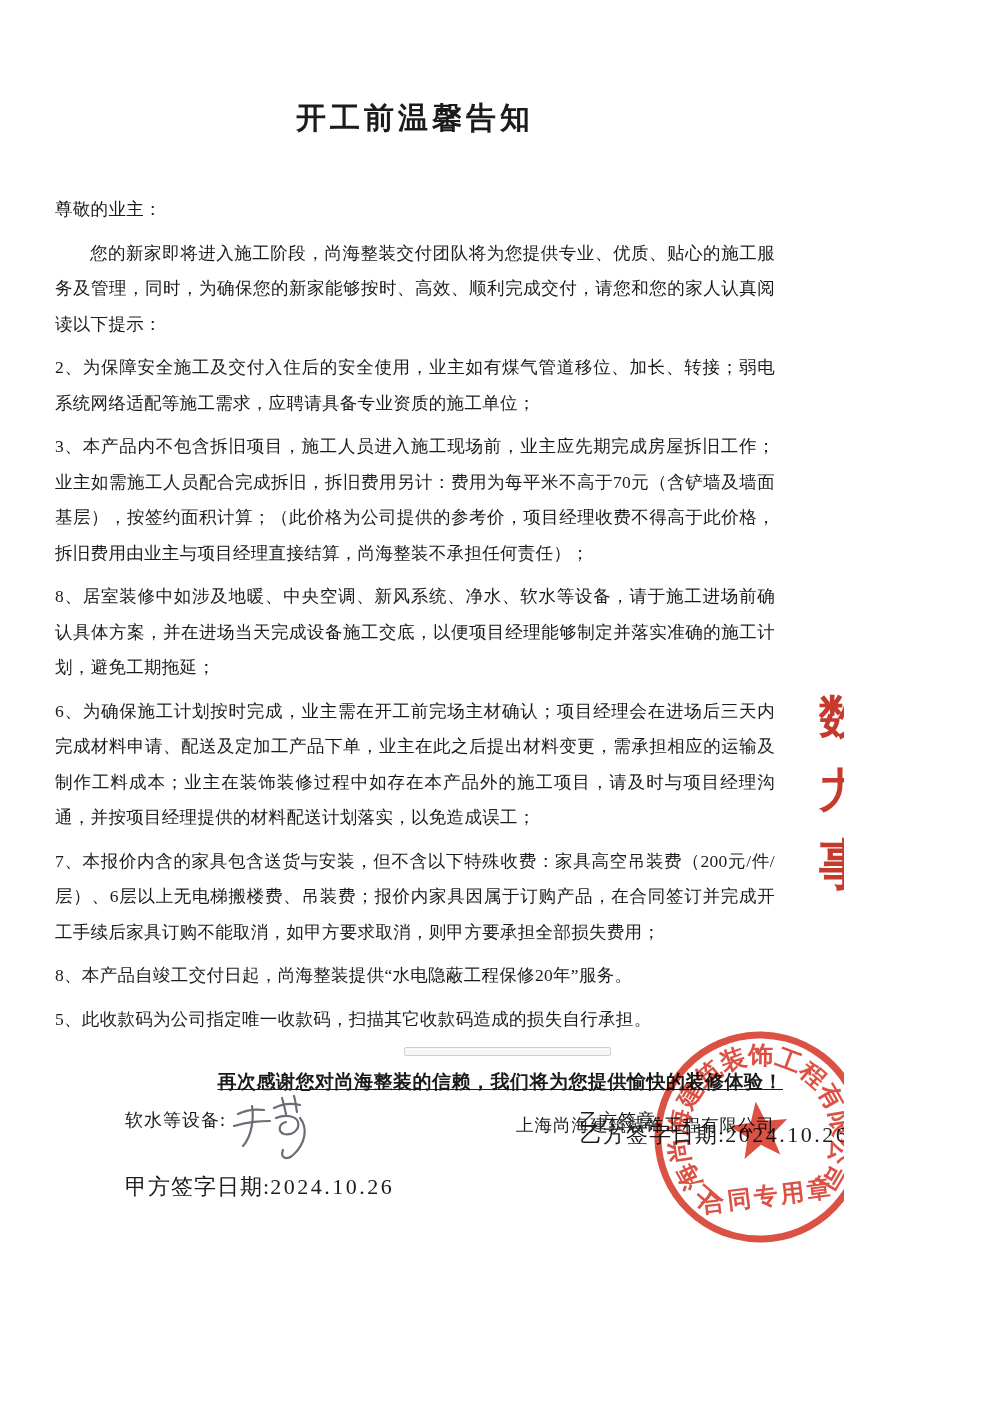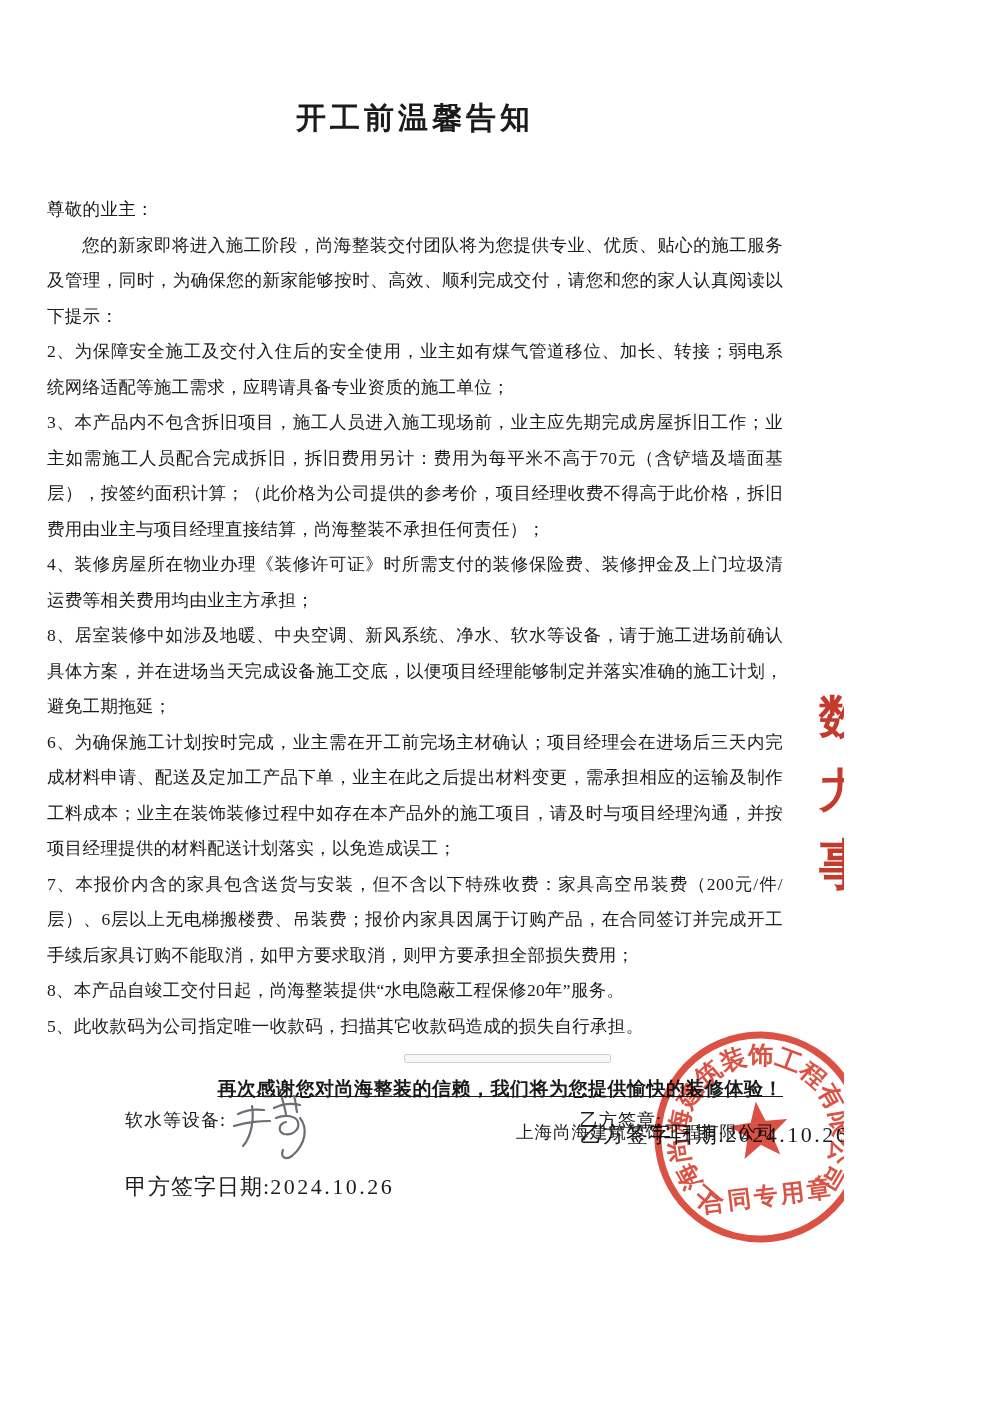--- a/index.html
+++ b/index.html
@@ -14,21 +14,21 @@
   .content{padding:0 61px 0 47px;}
   .doc-title{
     margin:100px 0 56px 0;
     text-align:center;
     font-size:30px;
     font-weight:700;
     letter-spacing:4px;
     line-height:1.2;
   }
   p.body{
-    margin:0;
+    margin:8px;
     font-size:17.5px;
     line-height:35.5px;
     text-align:justify;
     letter-spacing:0.3px;
   }
   p.indent{text-indent:2em;}
   .placeholder-box{
     margin:10px 0 0 357px;
     width:205px;height:7px;
     background:#f7f7f7;
@@ -121,21 +121,20 @@
 <div class="page">
   <div class="content">
 
     <h1 class="doc-title">开工前温馨告知</h1>
 
     <p class="body">尊敬的业主：</p>
     <p class="body indent">您的新家即将进入施工阶段，尚海整装交付团队将为您提供专业、优质、贴心的施工服务及管理，同时，为确保您的新家能够按时、高效、顺利完成交付，请您和您的家人认真阅读以下提示：</p>
 
     <p class="body">2、为保障安全施工及交付入住后的安全使用，业主如有煤气管道移位、加长、转接；弱电系统网络适配等施工需求，应聘请具备专业资质的施工单位；</p>
     <p class="body">3、本产品内不包含拆旧项目，施工人员进入施工现场前，业主应先期完成房屋拆旧工作；业主如需施工人员配合完成拆旧，拆旧费用另计：费用为每平米不高于70元（含铲墙及墙面基层），按签约面积计算；（此价格为公司提供的参考价，项目经理收费不得高于此价格，拆旧费用由业主与项目经理直接结算，尚海整装不承担任何责任）；</p>
-    <p class="body">4、装修房屋所在物业办理《装修许可证》时所需支付的装修保险费、装修押金及上门垃圾清运费等相关费用均由业主方承担；</p>
     <p class="body">8、居室装修中如涉及地暖、中央空调、新风系统、净水、软水等设备，请于施工进场前确认具体方案，并在进场当天完成设备施工交底，以便项目经理能够制定并落实准确的施工计划，避免工期拖延；</p>
     <p class="body">6、为确保施工计划按时完成，业主需在开工前完场主材确认；项目经理会在进场后三天内完成材料申请、配送及定加工产品下单，业主在此之后提出材料变更，需承担相应的运输及制作工料成本；业主在装饰装修过程中如存在本产品外的施工项目，请及时与项目经理沟通，并按项目经理提供的材料配送计划落实，以免造成误工；</p>
     <p class="body">7、本报价内含的家具包含送货与安装，但不含以下特殊收费：家具高空吊装费（200元/件/层）、6层以上无电梯搬楼费、吊装费；报价内家具因属于订购产品，在合同签订并完成开工手续后家具订购不能取消，如甲方要求取消，则甲方要承担全部损失费用；</p>
     <p class="body">8、本产品自竣工交付日起，尚海整装提供“水电隐蔽工程保修20年”服务。</p>
     <p class="body">5、此收款码为公司指定唯一收款码，扫描其它收款码造成的损失自行承担。</p>
 
     <div class="placeholder-box"></div>
 
     <p class="closing-line">再次感谢您对尚海整装的信赖，我们将为您提供愉快的装修体验！</p>
     <p class="company-line">上海尚海建筑装饰工程有限公司</p>

